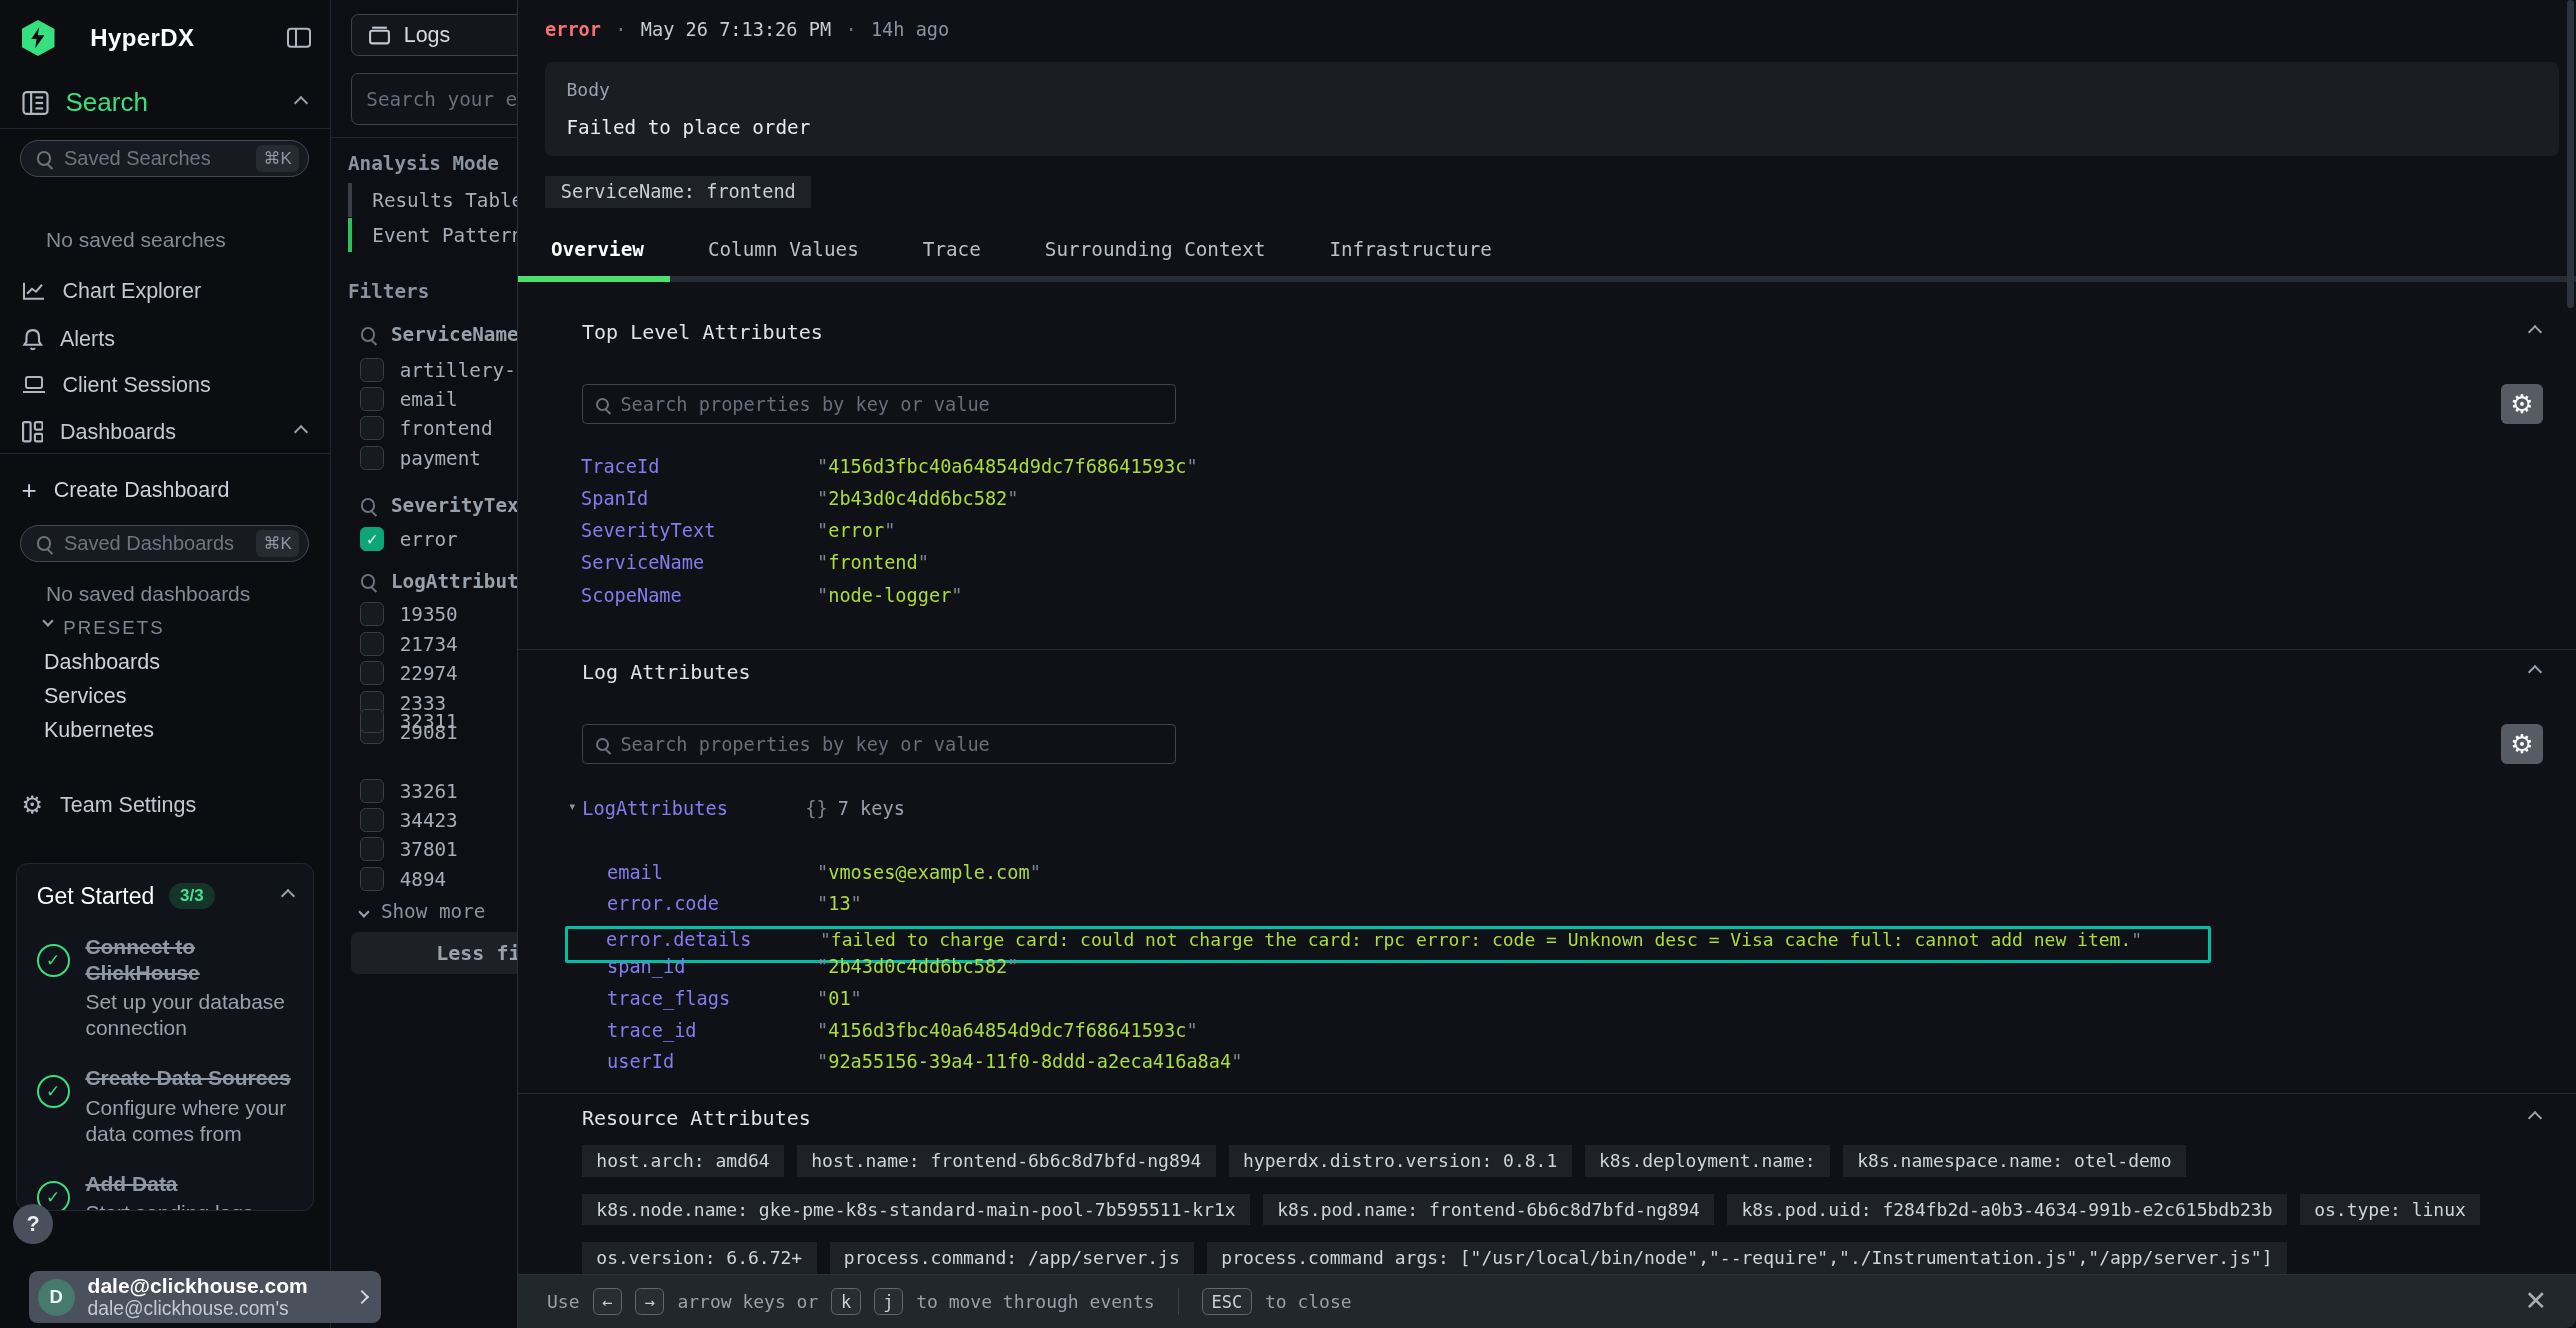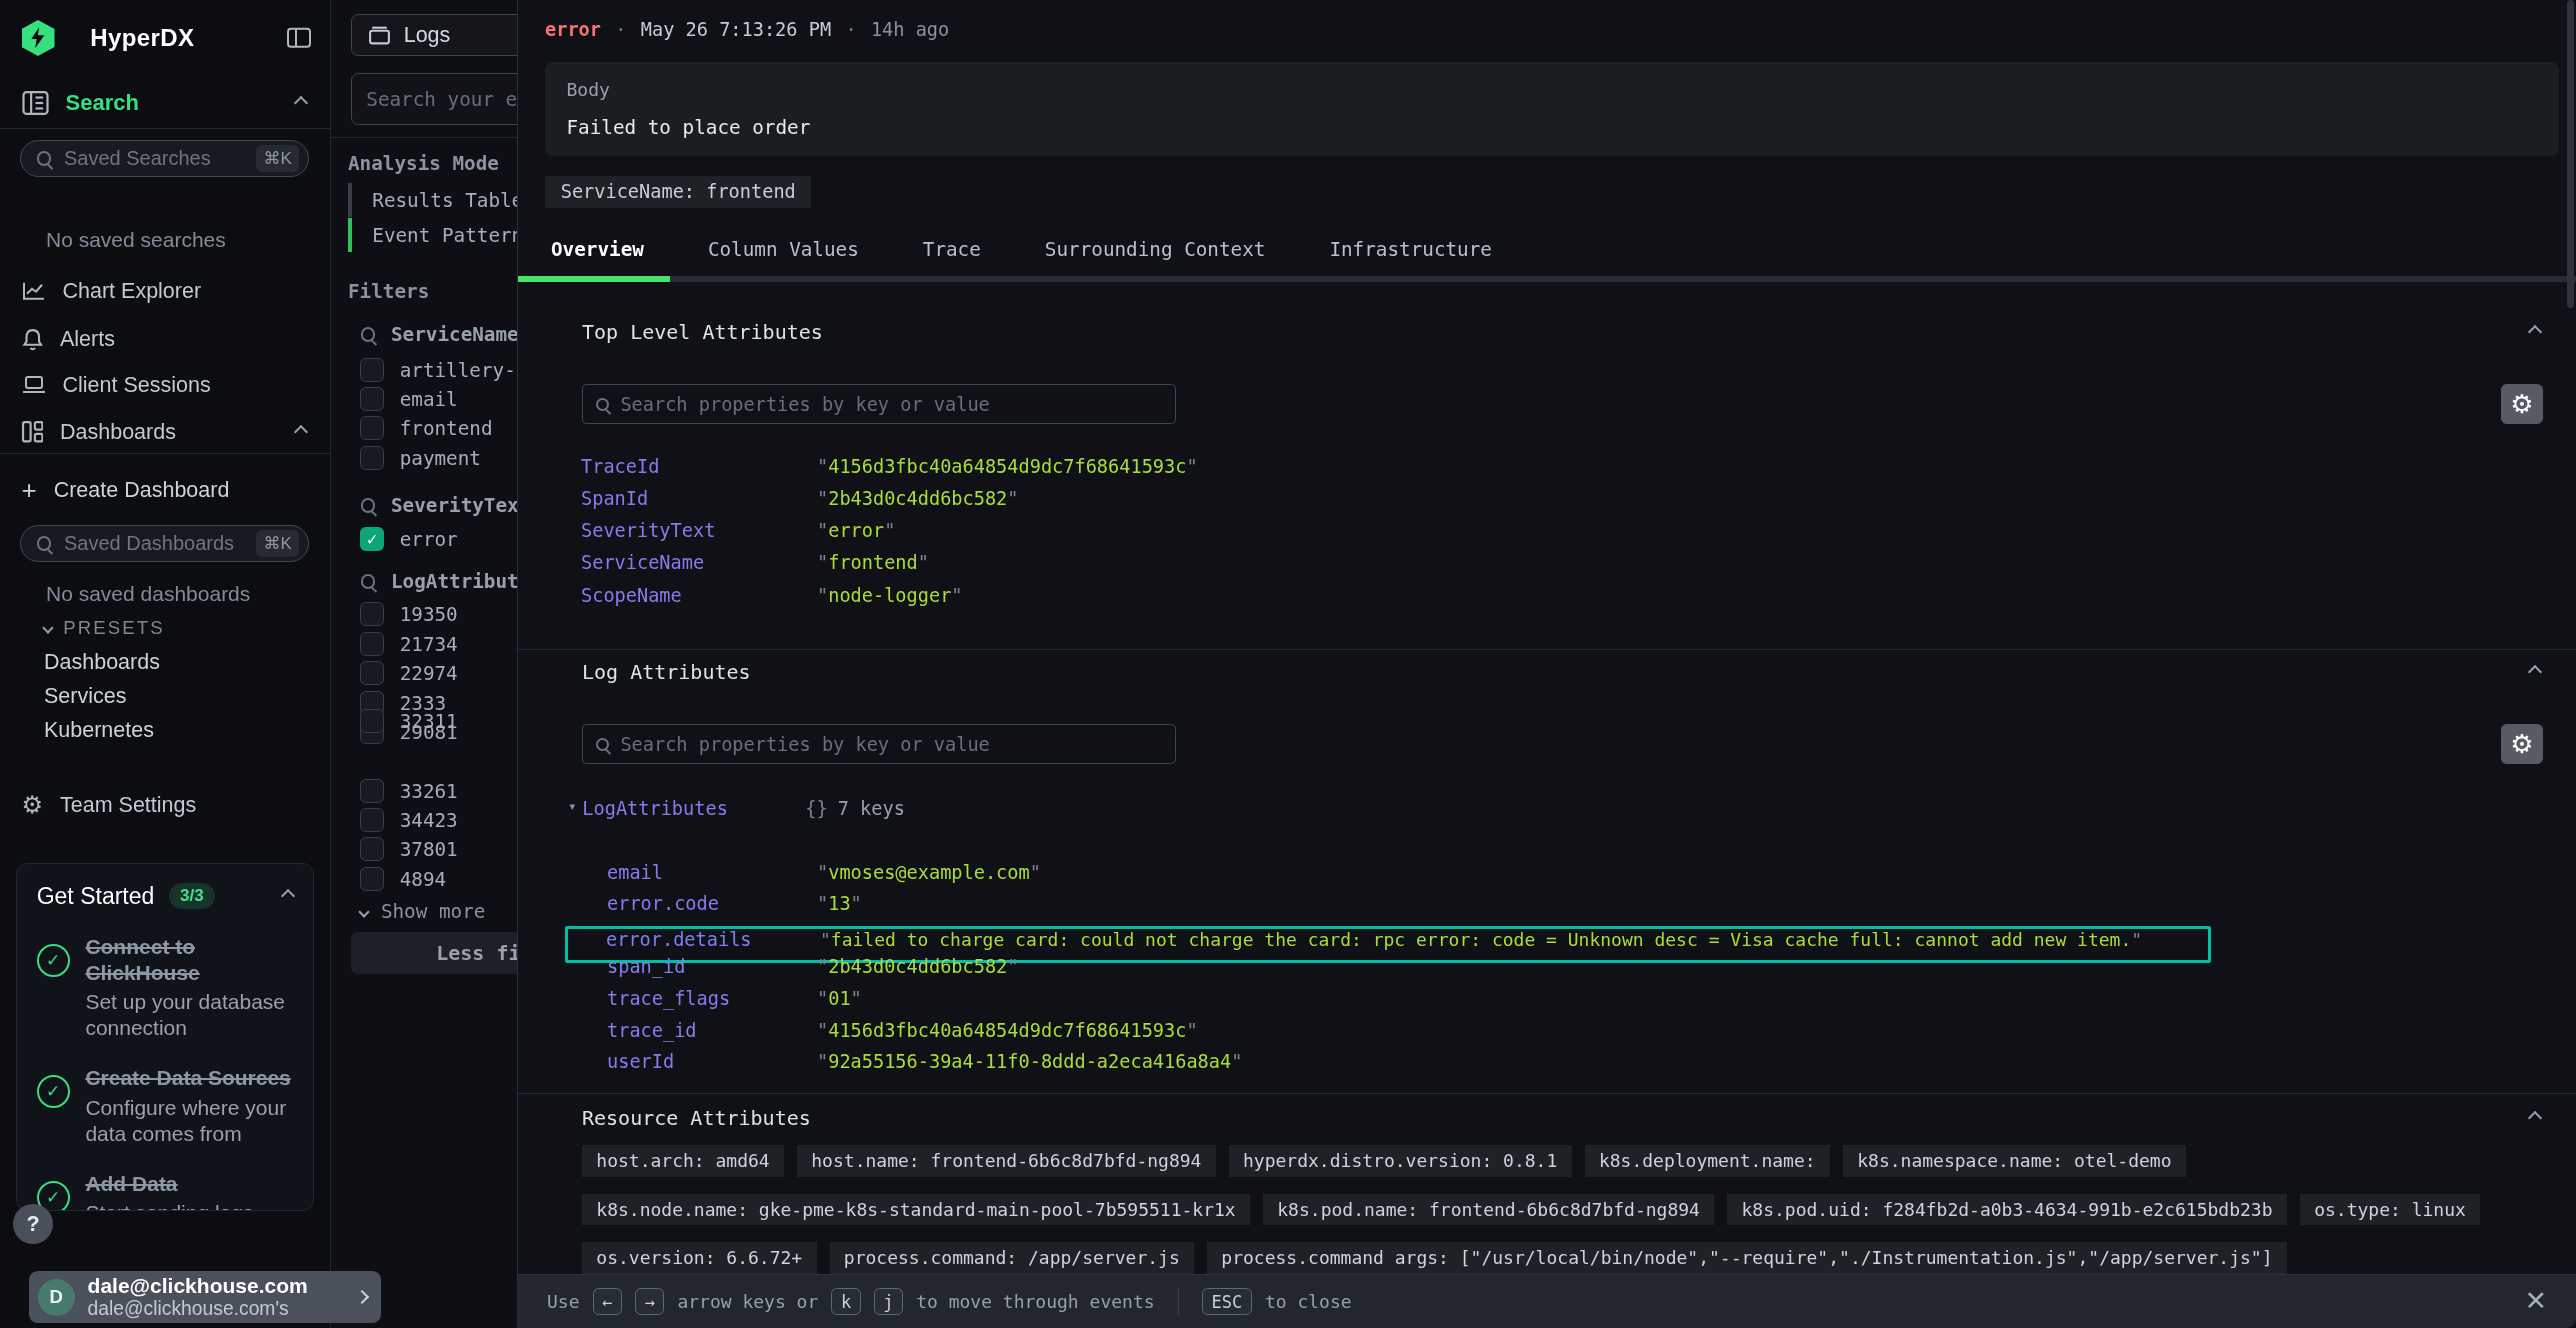--- a/index.html
+++ b/index.html
@@ -19,29 +19,29 @@
   .chev.up{transform:rotate(-135deg);} .chev.down{transform:rotate(45deg);} .chev.right{transform:rotate(-45deg);}
   .mag{position:relative;display:inline-block;width:14.3px;height:14.3px;border:2.1px solid var(--dim2);border-radius:50%;flex:none;}
   .mag::after{content:"";position:absolute;width:2.1px;height:7.2px;background:var(--dim2);bottom:-6.4px;right:-2.1px;transform:rotate(-45deg);}
   svg{display:block;}
   
   .sidebar{position:absolute;left:0;top:0;width:331px;height:1328px;background:var(--bg-side);border-right:0.7px solid var(--line);}
   .brand-row{position:absolute;top:17px;left:21.5px;right:18.6px;height:42px;display:flex;align-items:center;gap:15.7px;}
   .hex{width:33px;height:36px;background:var(--green);clip-path:polygon(50% 0,100% 25%,100% 75%,50% 100%,0 75%,0 25%);display:flex;align-items:center;justify-content:center;}
   .brand{font-size:24px;font-weight:bold;color:#fff;letter-spacing:0.4px;flex:1;margin-left:20px;}
   .srow{position:absolute;top:77px;left:0;right:0;height:52px;padding:0 24px 0 21.5px;display:flex;align-items:center;gap:17px;border-bottom:0.7px solid var(--line);}
-  .srow .lbl{color:var(--green);font-weight:bold;font-size:22px;flex:1;}
+  .srow .lbl{color:var(--green);font-weight:normal;font-size:26px;flex:1;}
   .pill{position:absolute;left:20px;right:21.5px;height:37px;border:0.7px solid #434957;background:#171a20;border-radius:18.6px;display:flex;align-items:center;gap:13px;padding:0 8.6px 0 15.7px;}
   .pill input{flex:1;background:transparent;border:0;outline:0;color:#aab1bc;font-size:20px;font-family:var(--sans);min-width:0;}
   .pill input::placeholder{color:#6e7580;}
   .kbd-k{background:#262a31;color:#8f97a3;border-radius:5.7px;padding:2.9px 7.2px;font-size:17px;flex:none;}
   .muted{color:#828b98;font-size:21px;}
   .side-item{position:absolute;left:0;right:0;height:42px;padding:0 24px 0 21.5px;display:flex;align-items:center;gap:17px;color:var(--txt2);font-size:21.5px;}
   .preset-item{position:absolute;left:44px;color:#cdd3db;font-size:21.5px;}
-  .presets-row{position:absolute;left:44px;display:flex;align-items:center;gap:11.4px;color:#7e8894;font-size:18.6px;letter-spacing:2.1px;}
+  .presets-row{position:absolute;left:44px;display:flex;gap:11.4px;color:#7e8894;font-size:18.6px;letter-spacing:2.1px;}
   .gs-card{position:absolute;left:15.7px;right:15.7px;top:863px;height:348px;background:#101319;border:0.7px solid #23272f;border-radius:11.4px;padding:18.6px 20px;overflow:hidden;}
   .gs-title-row{display:flex;align-items:center;gap:14.3px;}
   .gs-title{color:#fff;font-size:23px;font-weight:normal;}
   .gs-badge{background:#16352a;color:#43e08c;font-size:17px;font-weight:bold;border-radius:715px;padding:2.9px 11.4px;}
   .gs-step{display:flex;gap:15.7px;margin-top:24px;}
   .gs-check{flex:none;width:33px;height:33px;border:2.1px solid var(--green);border-radius:50%;color:var(--green);display:flex;align-items:center;justify-content:center;font-size:17px;margin-top:10px;}
   .gs-step-title{color:#8e97a4;font-size:21px;font-weight:bold;text-decoration:line-through;line-height:1.25;}
   .gs-step-desc{color:#99a1ad;font-size:21px;line-height:1.25;margin-top:2.9px;}
   .help-fab{position:absolute;left:13px;top:1204px;width:40px;height:40px;border-radius:50%;background:#4a505b;color:#e9ecf0;font-weight:bold;font-size:21.5px;display:flex;align-items:center;justify-content:center;z-index:7;}
   .user-bar{position:absolute;left:29px;top:1271px;width:352px;height:52px;background:#4b515c;border-radius:8.6px;display:flex;align-items:center;gap:13px;padding:0 14.3px 0 8.6px;z-index:8;}

